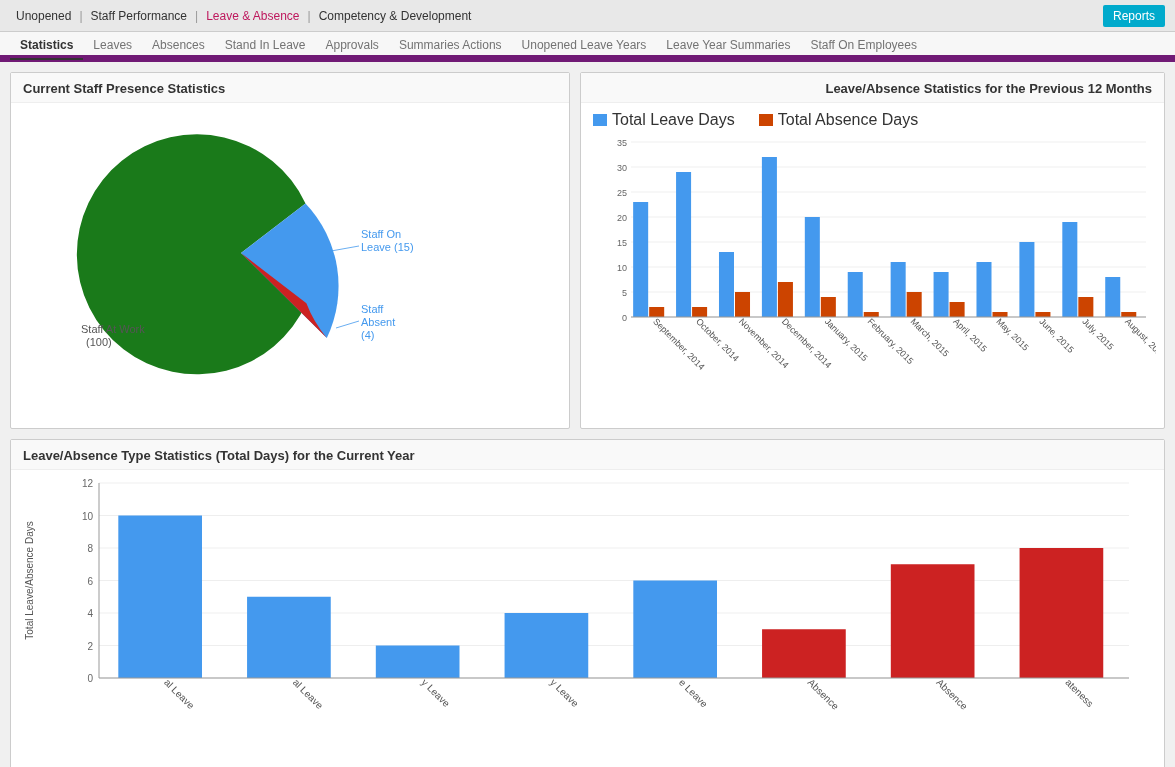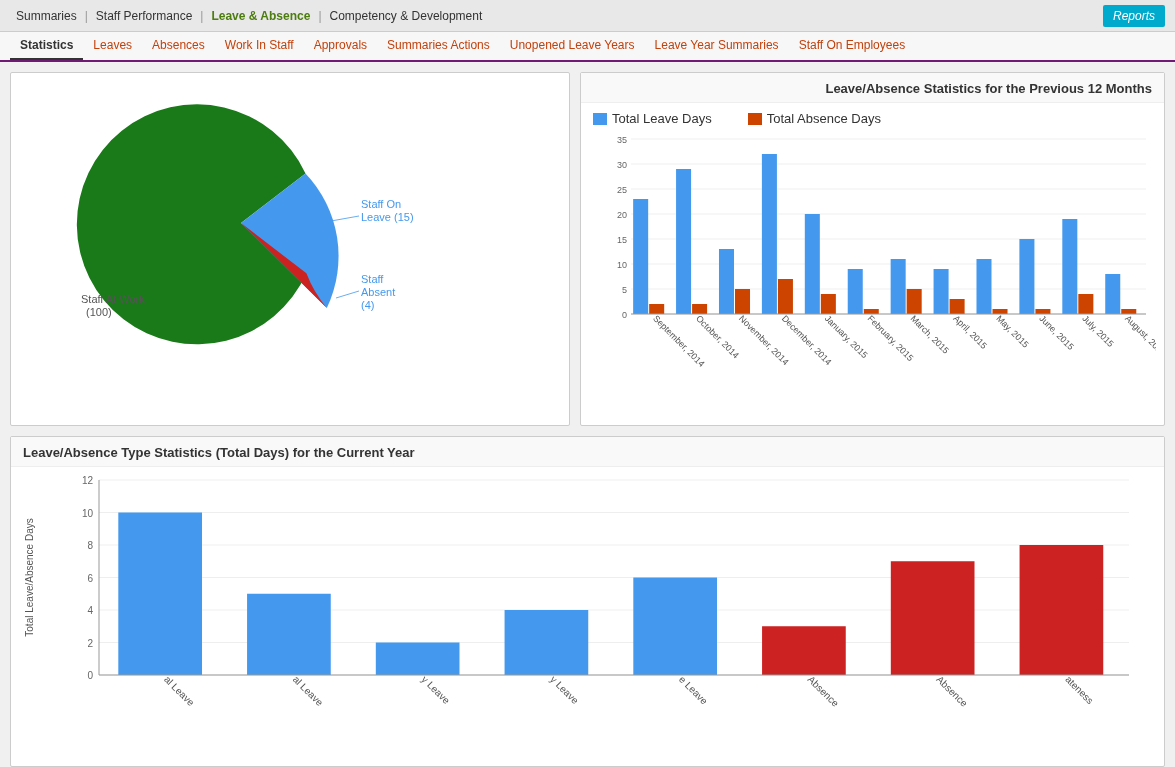--- a/index.html
+++ b/index.html
@@ -14,53 +14,52 @@
       align-items: center;
       height: 32px;
     }
     .top-nav-item {
       color: #333;
       font-size: 12px;
       cursor: pointer;
       padding: 0 6px;
     }
     .top-nav-item.active {
-      color: #4d7c0f;
-      font-weight: bold;
+      color: #be185d;
+      font-weight: normal;
     }
     .top-nav-separator {
       color: #999;
       padding: 0 2px;
     }
     #reports-btn {
       margin-left: auto;
       background: #00aacc;
       color: white;
       border: none;
       padding: 4px 10px;
       font-size: 12px;
       cursor: pointer;
       border-radius: 2px;
-      font-style: italic;
     }
 
     
     #sub-nav {
       background: #f7f7f7;
-      border-bottom: 2px solid #701a75;
+      border-bottom: 7px solid #701a75;
       padding: 0 10px;
       display: flex;
       align-items: flex-start;
       height: 30px;
     }
     .tab-item {
       padding: 6px 10px;
       font-size: 12px;
       cursor: pointer;
-      color: #c2410c;
+      color: #737373;
       border-bottom: 2px solid transparent;
     }
     .tab-item.active {
       color: #333;
       font-weight: bold;
       border-bottom: 2px solid #333;
     }
 
     
     #main {
@@ -100,23 +99,23 @@
 
     
     .bar-panel {
       flex: 1;
       text-align: right;
     }
 
     
     .legend {
       display: flex;
-      gap: 36px;
+      gap: 24px;
       padding: 8px 12px;
-      font-size: 13px;
+      font-size: 16px;
     }
     .legend-item {
       display: flex;
       align-items: center;
       gap: 5px;
     }
     .legend-color {
       width: 14px;
       height: 12px;
       display: inline-block;
@@ -129,47 +128,48 @@
 
     
     svg text {
       font-family: Arial, sans-serif;
     }
   </style>
 </head>
 <body>
 
 <div id="top-nav">
-  <span class="top-nav-item">Summaries</span>
+  <span class="top-nav-item">Unopened</span>
   <span class="top-nav-separator">|</span>
   <span class="top-nav-item">Staff Performance</span>
   <span class="top-nav-separator">|</span>
   <span class="top-nav-item active">Leave &amp; Absence</span>
   <span class="top-nav-separator">|</span>
   <span class="top-nav-item">Competency &amp; Development</span>
   <button id="reports-btn">Reports</button>
 </div>
 
 <div id="sub-nav">
   <span class="tab-item active">Statistics</span>
   <span class="tab-item">Leaves</span>
   <span class="tab-item">Absences</span>
-  <span class="tab-item">Work In Staff</span>
+  <span class="tab-item">Stand In Leave</span>
   <span class="tab-item">Approvals</span>
   <span class="tab-item">Summaries Actions</span>
   <span class="tab-item">Unopened Leave Years</span>
   <span class="tab-item">Leave Year Summaries</span>
   <span class="tab-item">Staff On Employees</span>
 </div>
 
 <div id="main">
 
   <div class="top-row">
 
     <div class="panel pie-panel">
+      <div class="panel-title">Current Staff Presence Statistics</div>
       <div class="panel-body" style="position:relative; height:320px;">
         <svg width="520" height="300" viewBox="0 0 520 300" style="position:absolute; left:0; top:0;">
 
           <path d="M 230 150 L 295.4 200.3 A 120 120 0 1 1 294.5 100.4 Z" fill="#1a7a1a"></path>
 
           <path d="M 230 150 L 294.5 100.4 A 120 120 0 0 1 315.8 234.9 Z" fill="#4499ee"></path>
 
           <path d="M 230 150 L 315.8 234.9 A 120 120 0 0 1 295.4 200.3 Z" fill="#cc2222"></path>
 
           <text x="70" y="230" font-size="11" fill="#555">Staff At Work</text>

